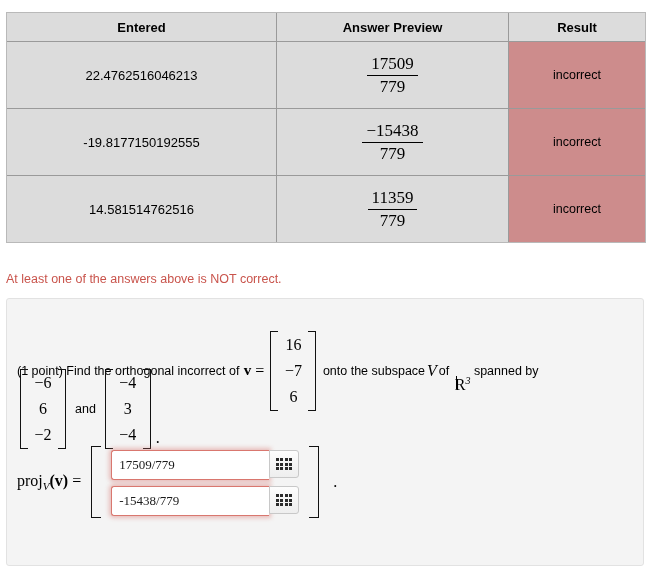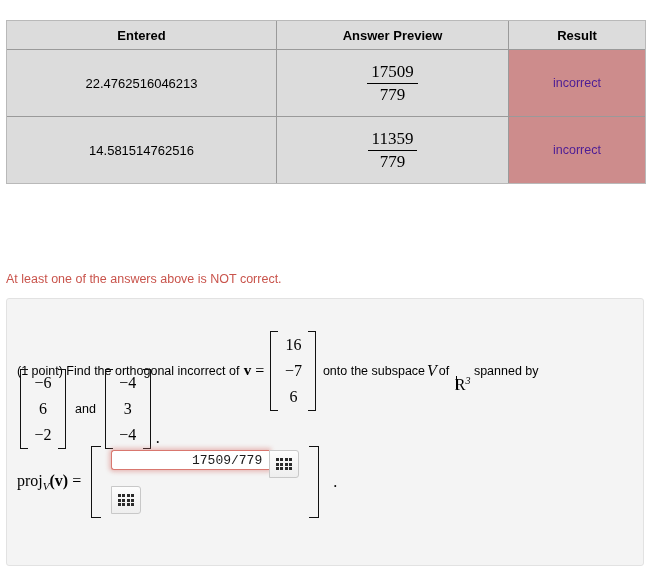--- a/index.html
+++ b/index.html
@@ -14,21 +14,21 @@
     font-size: 13px;
     color: #000000;
     position: relative;
     overflow: hidden;
   }
 
   
   .results-wrap {
     position: absolute;
     left: 6px;
-    top: 20px;
+    top: 12px;
     width: 640px;
     border-radius: 30px;
   }
   table.results {
     border-collapse: separate;
     border-spacing: 0;
     width: 640px;
     table-layout: fixed;
     background: #dcdcdc;
     border: 1px solid #b9b9b9;
@@ -63,21 +63,21 @@
   td.cell-entered {
     height: 66px;
     font-family: "Liberation Sans", sans-serif;
     font-size: 13px;
   }
   td.cell-preview {
     height: 66px;
   }
   td.cell-result {
     background: #cd8c8c !important;
-    color: #4c1d95;
+    color: #000000;
     font-family: "Liberation Sans", sans-serif;
     font-size: 12.5px;
     height: 66px;
   }
 
   
   .frac {
     display: inline-block;
     vertical-align: middle;
     text-align: center;
@@ -253,33 +253,32 @@
     padding: 6px 10px;
   }
 
   .field-group {
     display: flex;
     align-items: stretch;
     height: 28px;
   }
   .field-group input.ans-input {
     width: 158px;
-    height: 20px;
+    height: 30px;
     box-sizing: border-box;
     border: 1px solid #d9776f;
     border-right: none;
     border-radius: 3px 0 0 3px;
     background: #ffffff;
-    font-family: Liberation Mono, monospace;
+    font-family: Liberation Serif, serif;
     font-size: 13px;
     color: #1a1a1a;
     padding: 0 7px;
     outline: none;
     box-shadow: 0 0 4px 2px rgba(216, 120, 112, 0.45);
-    text-align: right;
   }
   .kbd-btn {
     width: 30px;
     height: 28px;
     box-sizing: border-box;
     border: 1px solid #c8c8c8;
     border-radius: 0 3px 3px 0;
     background: linear-gradient(#fdfdfd, #eeeeee);
     display: flex;
     align-items: center;
@@ -327,20 +326,30 @@
         <td class="cell-entered">22.4762516046213</td>
         <td class="cell-preview">
           <span class="frac">
             <span class="num">17509</span>
             <span class="den">779</span>
           </span>
         </td>
         <td class="cell-result">incorrect</td>
       </tr>
       <tr>
+        <td class="cell-entered">-19.8177150192555</td>
+        <td class="cell-preview">
+          <span class="frac">
+            <span class="num">−15438</span>
+            <span class="den">779</span>
+          </span>
+        </td>
+        <td class="cell-result">incorrect</td>
+      </tr>
+      <tr>
         <td class="cell-entered">14.581514762516</td>
         <td class="cell-preview">
           <span class="frac">
             <span class="num">11359</span>
             <span class="den">779</span>
           </span>
         </td>
         <td class="cell-result">incorrect</td>
       </tr>
     </tbody>
@@ -421,20 +430,21 @@
                 <i></i>
               <i></i>
                 <i></i>
                 <i></i>
                 <i></i>
             </span>
           </span>
         </span>
 
         <span class="field-group">
+          <input class="ans-input" type="text" value="-15438/779" style="">
           <span class="kbd-btn">
             <span class="kbd-icon">
               <i></i>
                 <i></i>
                 <i></i>
                 <i></i>
               <i></i>
                 <i></i>
                 <i></i>
                 <i></i>

